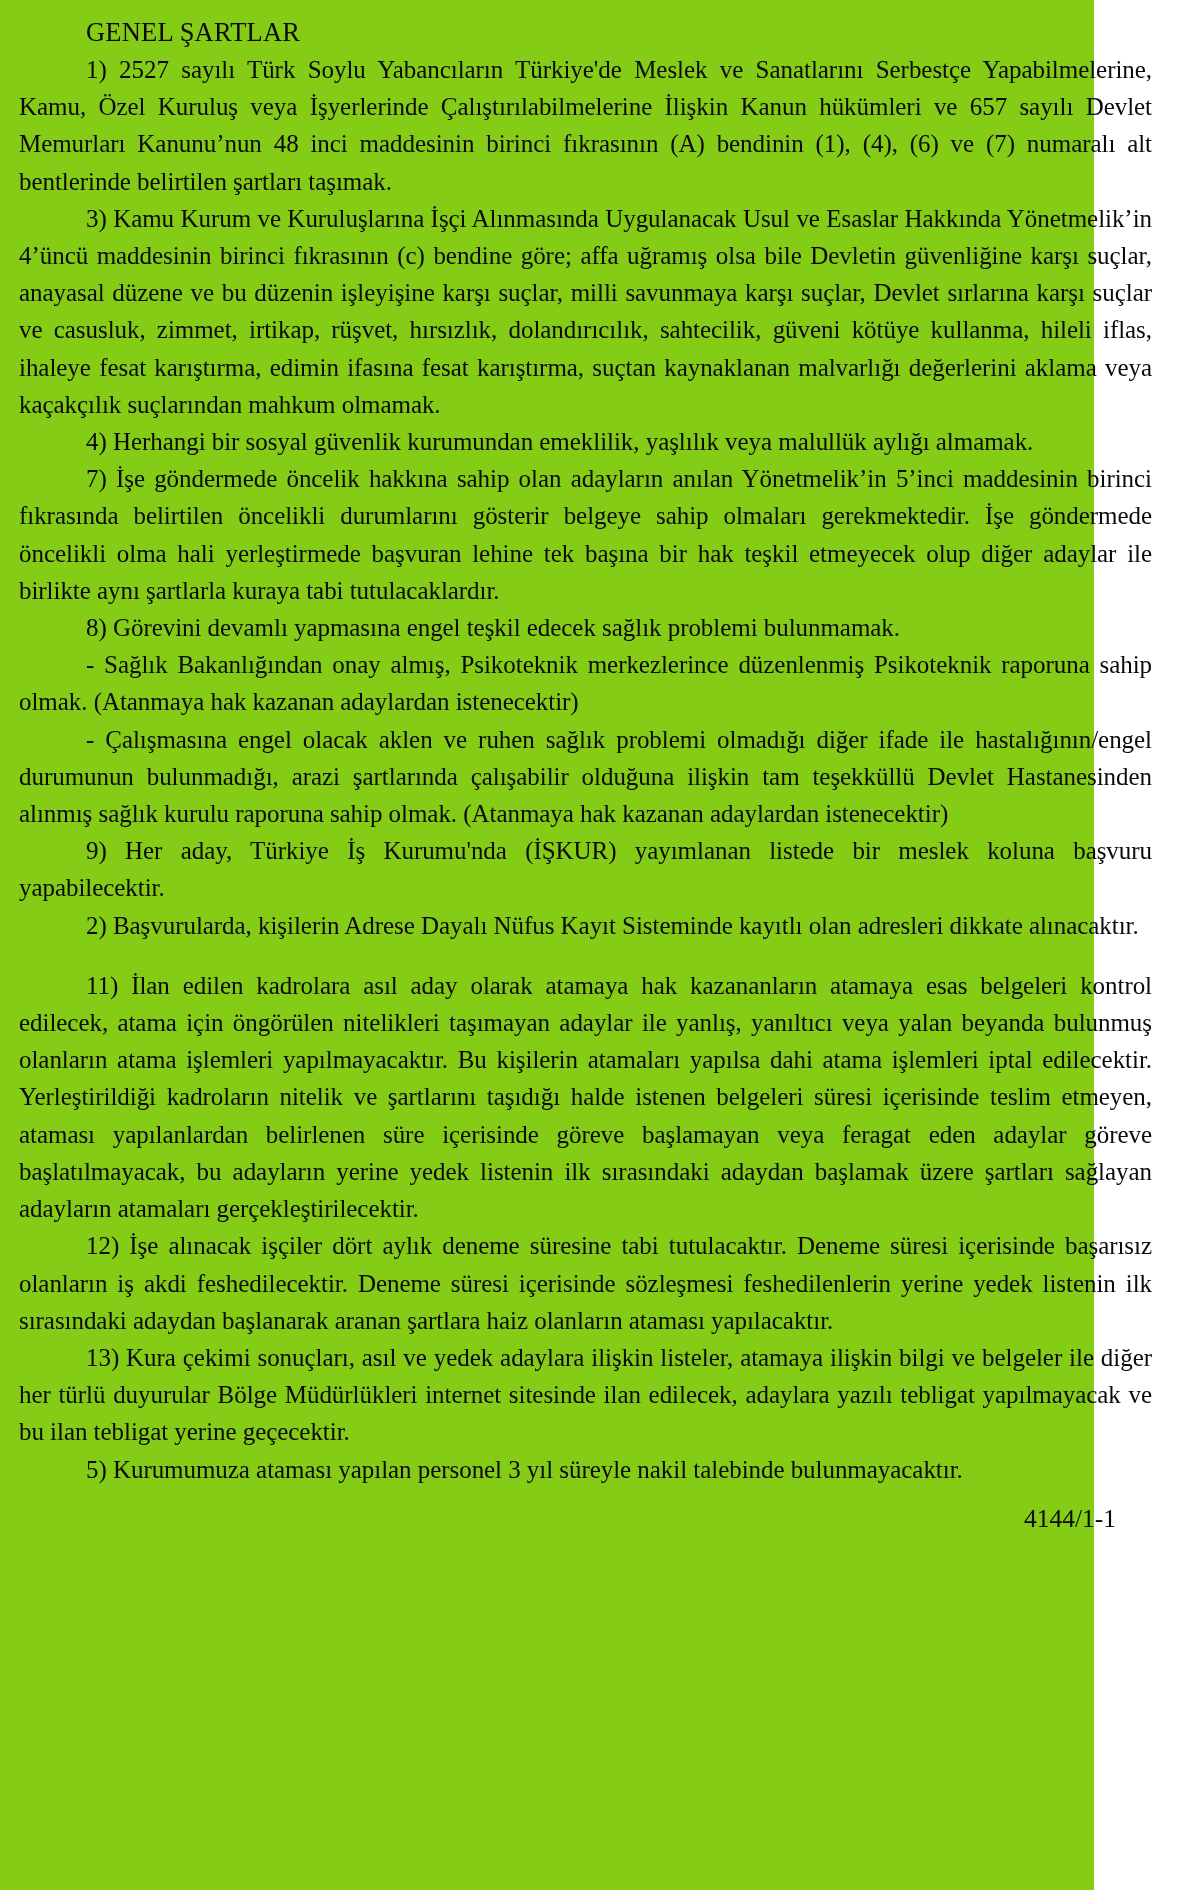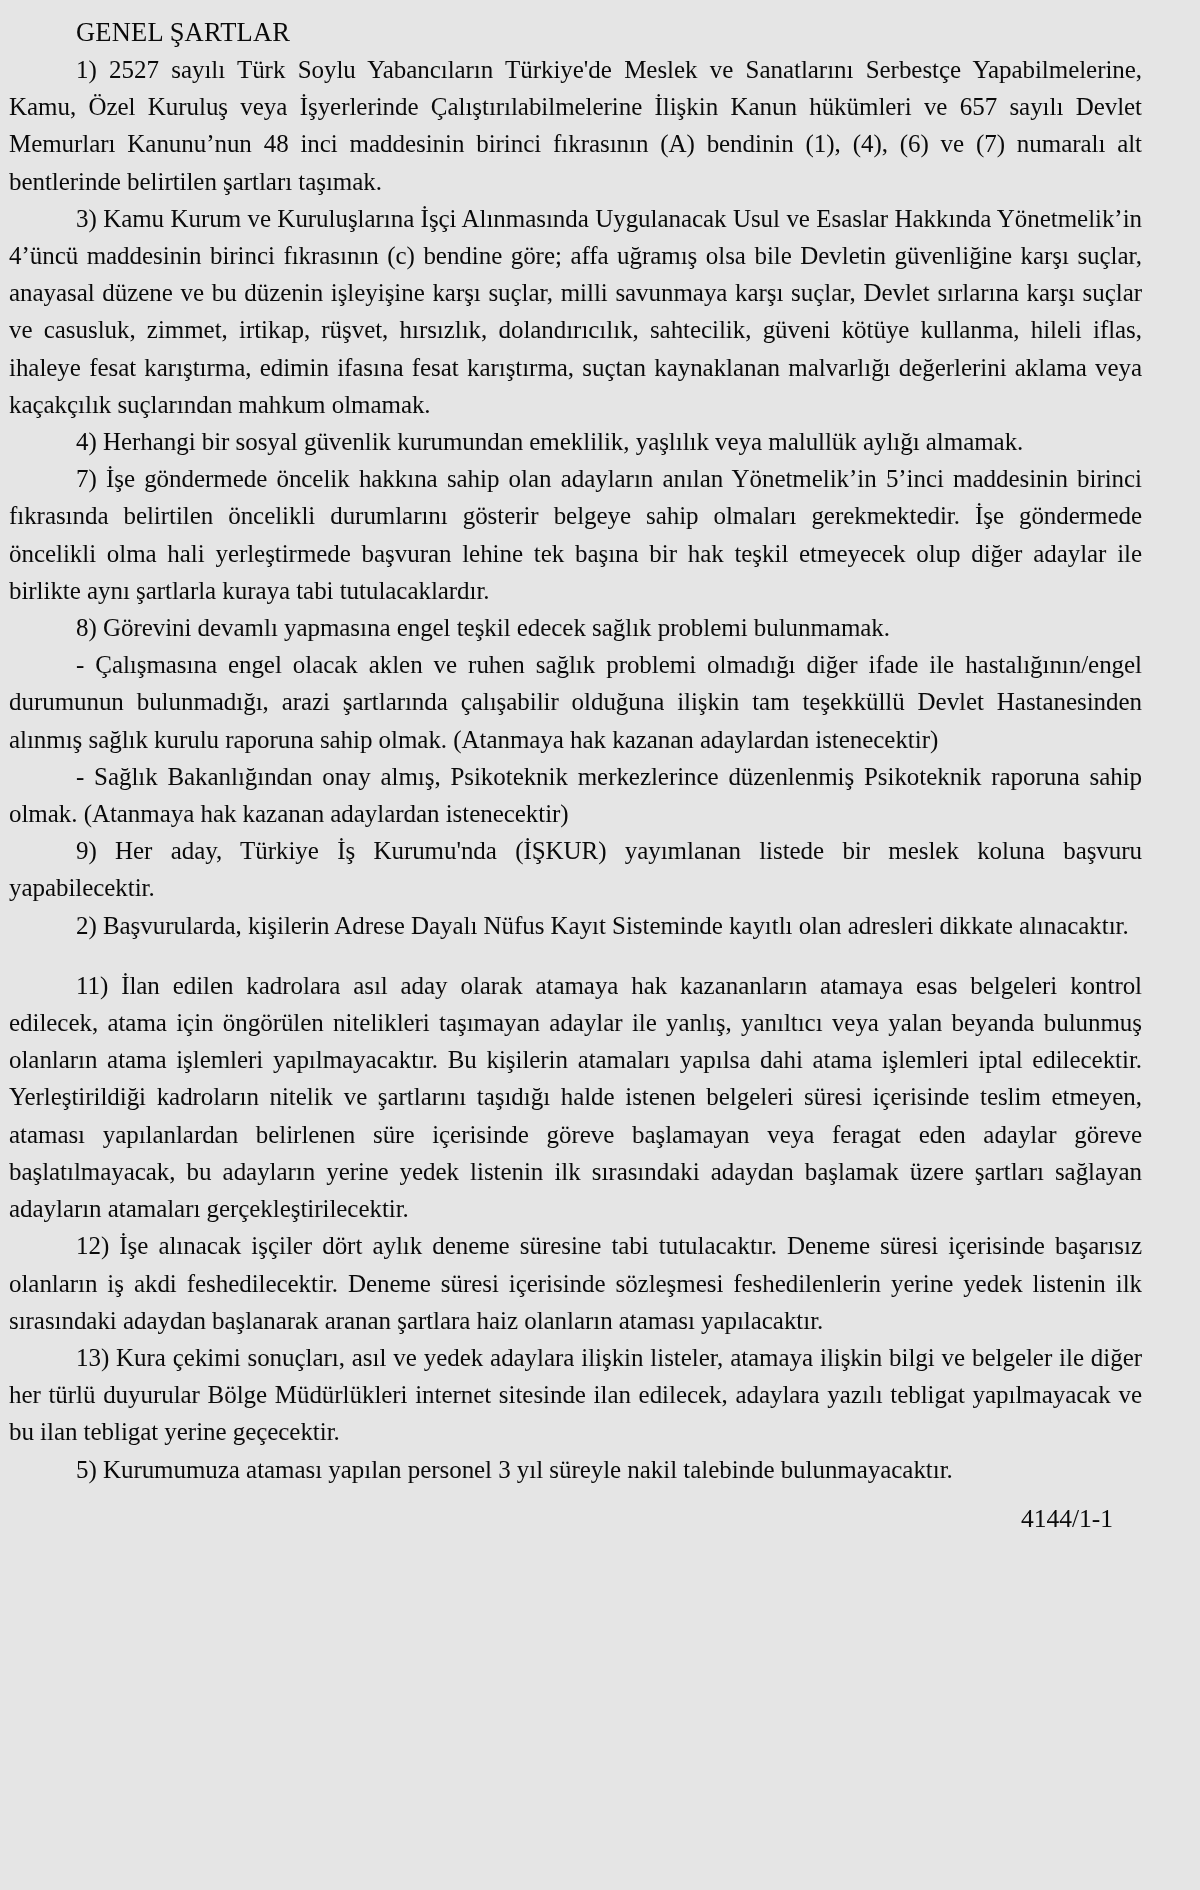--- a/index.html
+++ b/index.html
@@ -10,25 +10,25 @@
   }
   body {
     width: 1200px;
     height: 1890px;
     font-family: "Liberation Serif", "DejaVu Serif", serif;
     color: #0a0a0a;
     overflow: hidden;
   }
   #page {
     position: relative;
-    width: 1200px;
+    width: 1094px;
     height: 1890px;
-    background: #e5e5e5;
+    background: #84cc16;
     box-sizing: border-box;
-    padding: 14px 44px 0 9px;
+    padding: 14px 44px 0 19px;
   }
   .doc-body {
     width: 1133px;
   }
   h1.section-heading {
     font-size: 26.5px;
     font-weight: normal;
     font-family: "Liberation Serif", "DejaVu Serif", serif;
     margin: 0 0 0 67px;
     padding: 0;
@@ -50,43 +50,43 @@
   }
   p.para.spaced-before {
     margin-top: 23px;
   }
   p.para.noindent-dash {
     text-indent: 67px;
   }
   .footer-ref {
     font-size: 25.5px;
     line-height: 37.2px;
-    margin: 4px;
+    margin: 11px;
     padding: 0;
     text-align: right;
     padding-right: 25px;
     margin-top: 12px;
   }
   
 </style>
 </head>
 <body>
 
 <div id="page">
   <div class="doc-body">
 
     <h1 class="section-heading">GENEL ŞARTLAR</h1>
 
     <p class="para">1) 2527 sayılı Türk Soylu Yabancıların Türkiye'de Meslek ve Sanatlarını Serbestçe Yapabilmelerine, Kamu, Özel Kuruluş veya İşyerlerinde Çalıştırılabilmelerine İlişkin Kanun hükümleri ve 657 sayılı Devlet Memurları Kanunu’nun 48 inci maddesinin birinci fıkrasının (A) bendinin (1), (4), (6) ve (7) numaralı alt bentlerinde belirtilen şartları taşımak.</p>
     <p class="para">3) Kamu Kurum ve Kuruluşlarına İşçi Alınmasında Uygulanacak Usul ve Esaslar Hakkında Yönetmelik’in 4’üncü maddesinin birinci fıkrasının (c) bendine göre; affa uğramış olsa bile Devletin güvenliğine karşı suçlar, anayasal düzene ve bu düzenin işleyişine karşı suçlar, milli savunmaya karşı suçlar, Devlet sırlarına karşı suçlar ve casusluk, zimmet, irtikap, rüşvet, hırsızlık, dolandırıcılık, sahtecilik, güveni kötüye kullanma, hileli iflas, ihaleye fesat karıştırma, edimin ifasına fesat karıştırma, suçtan kaynaklanan malvarlığı değerlerini aklama veya kaçakçılık suçlarından mahkum olmamak.</p>
     <p class="para">4) Herhangi bir sosyal güvenlik kurumundan emeklilik, yaşlılık veya malullük aylığı almamak.</p>
     <p class="para">7) İşe göndermede öncelik hakkına sahip olan adayların anılan Yönetmelik’in 5’inci maddesinin birinci fıkrasında belirtilen öncelikli durumlarını gösterir belgeye sahip olmaları gerekmektedir. İşe göndermede öncelikli olma hali yerleştirmede başvuran lehine tek başına bir hak teşkil etmeyecek olup diğer adaylar ile birlikte aynı şartlarla kuraya tabi tutulacaklardır.</p>
     <p class="para">8) Görevini devamlı yapmasına engel teşkil edecek sağlık problemi bulunmamak.</p>
+    <p class="para noindent-dash">- Sağlık Bakanlığından onay almış, Psikoteknik merkezlerince düzenlenmiş Psikoteknik raporuna sahip olmak. (Atanmaya hak kazanan adaylardan istenecektir)</p>
     <p class="para noindent-dash">- Çalışmasına engel olacak aklen ve ruhen sağlık problemi olmadığı diğer ifade ile hastalığının/engel durumunun bulunmadığı, arazi şartlarında çalışabilir olduğuna ilişkin tam teşekküllü Devlet Hastanesinden alınmış sağlık kurulu raporuna sahip olmak. (Atanmaya hak kazanan adaylardan istenecektir)</p>
-    <p class="para noindent-dash">- Sağlık Bakanlığından onay almış, Psikoteknik merkezlerince düzenlenmiş Psikoteknik raporuna sahip olmak. (Atanmaya hak kazanan adaylardan istenecektir)</p>
     <p class="para">9) Her aday, Türkiye İş Kurumu'nda (İŞKUR) yayımlanan listede bir meslek koluna başvuru yapabilecektir.</p>
     <p class="para">2) Başvurularda, kişilerin Adrese Dayalı Nüfus Kayıt Sisteminde kayıtlı olan adresleri dikkate alınacaktır.</p>
     <p class="para spaced-before">11) İlan edilen kadrolara asıl aday olarak atamaya hak kazananların atamaya esas belgeleri kontrol edilecek, atama için öngörülen nitelikleri taşımayan adaylar ile yanlış, yanıltıcı veya yalan beyanda bulunmuş olanların atama işlemleri yapılmayacaktır. Bu kişilerin atamaları yapılsa dahi atama işlemleri iptal edilecektir. Yerleştirildiği kadroların nitelik ve şartlarını taşıdığı halde istenen belgeleri süresi içerisinde teslim etmeyen, ataması yapılanlardan belirlenen süre içerisinde göreve başlamayan veya feragat eden adaylar göreve başlatılmayacak, bu adayların yerine yedek listenin ilk sırasındaki adaydan başlamak üzere şartları sağlayan adayların atamaları gerçekleştirilecektir.</p>
     <p class="para">12) İşe alınacak işçiler dört aylık deneme süresine tabi tutulacaktır. Deneme süresi içerisinde başarısız olanların iş akdi feshedilecektir. Deneme süresi içerisinde sözleşmesi feshedilenlerin yerine yedek listenin ilk sırasındaki adaydan başlanarak aranan şartlara haiz olanların ataması yapılacaktır.</p>
     <p class="para">13) Kura çekimi sonuçları, asıl ve yedek adaylara ilişkin listeler, atamaya ilişkin bilgi ve belgeler ile diğer her türlü duyurular Bölge Müdürlükleri internet sitesinde ilan edilecek, adaylara yazılı tebligat yapılmayacak ve bu ilan tebligat yerine geçecektir.</p>
     <p class="para">5) Kurumumuza ataması yapılan personel 3 yıl süreyle nakil talebinde bulunmayacaktır.</p>
 
     <div class="footer-ref">4144/1-1</div>
 
   </div>

